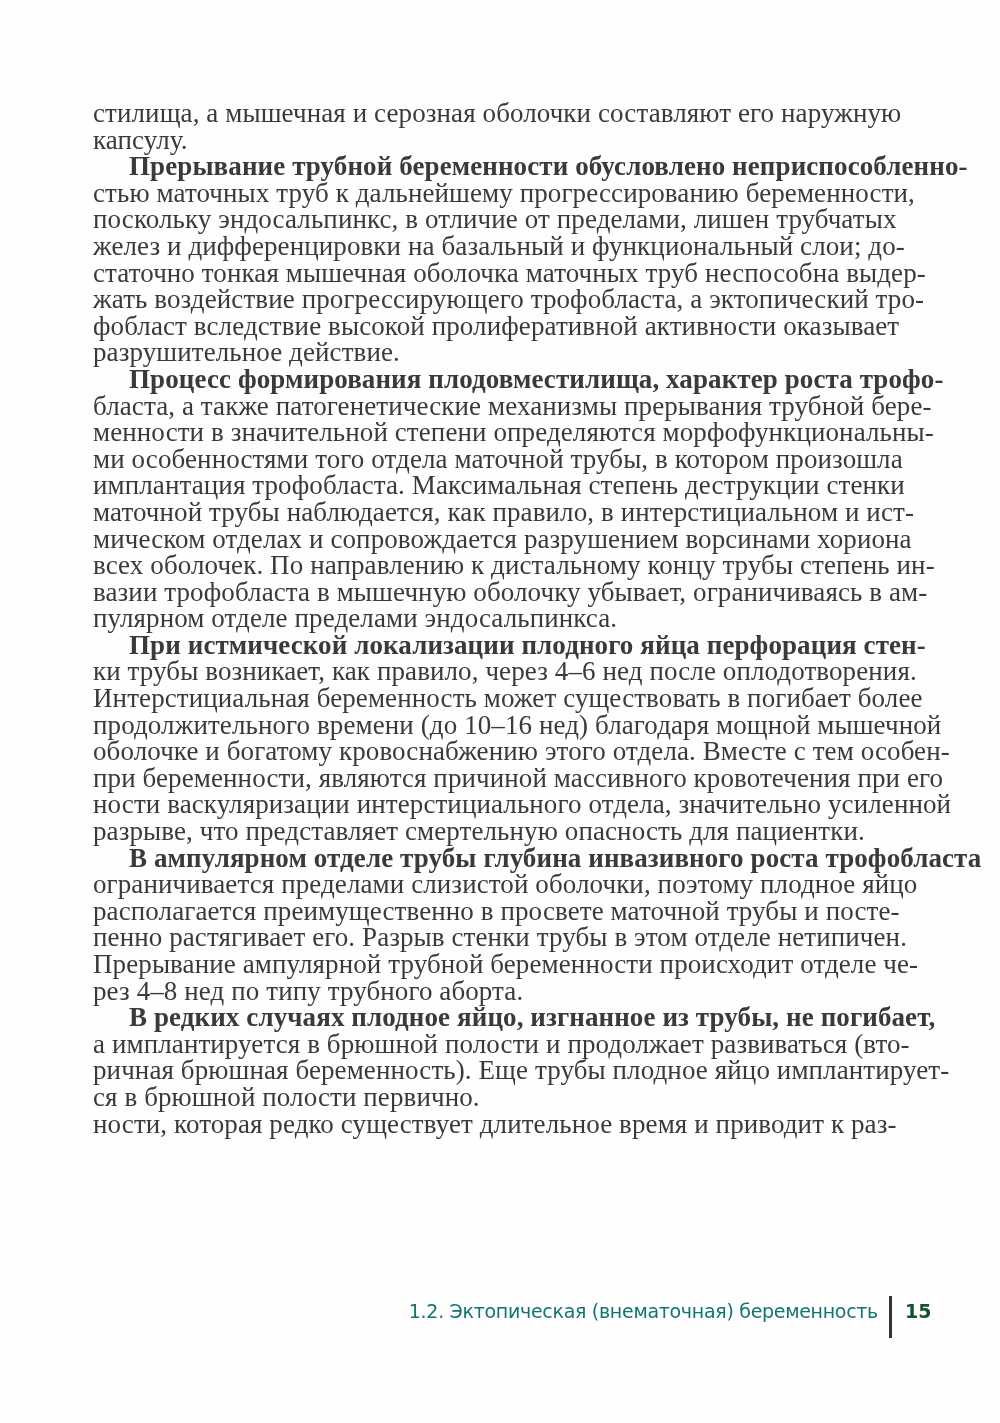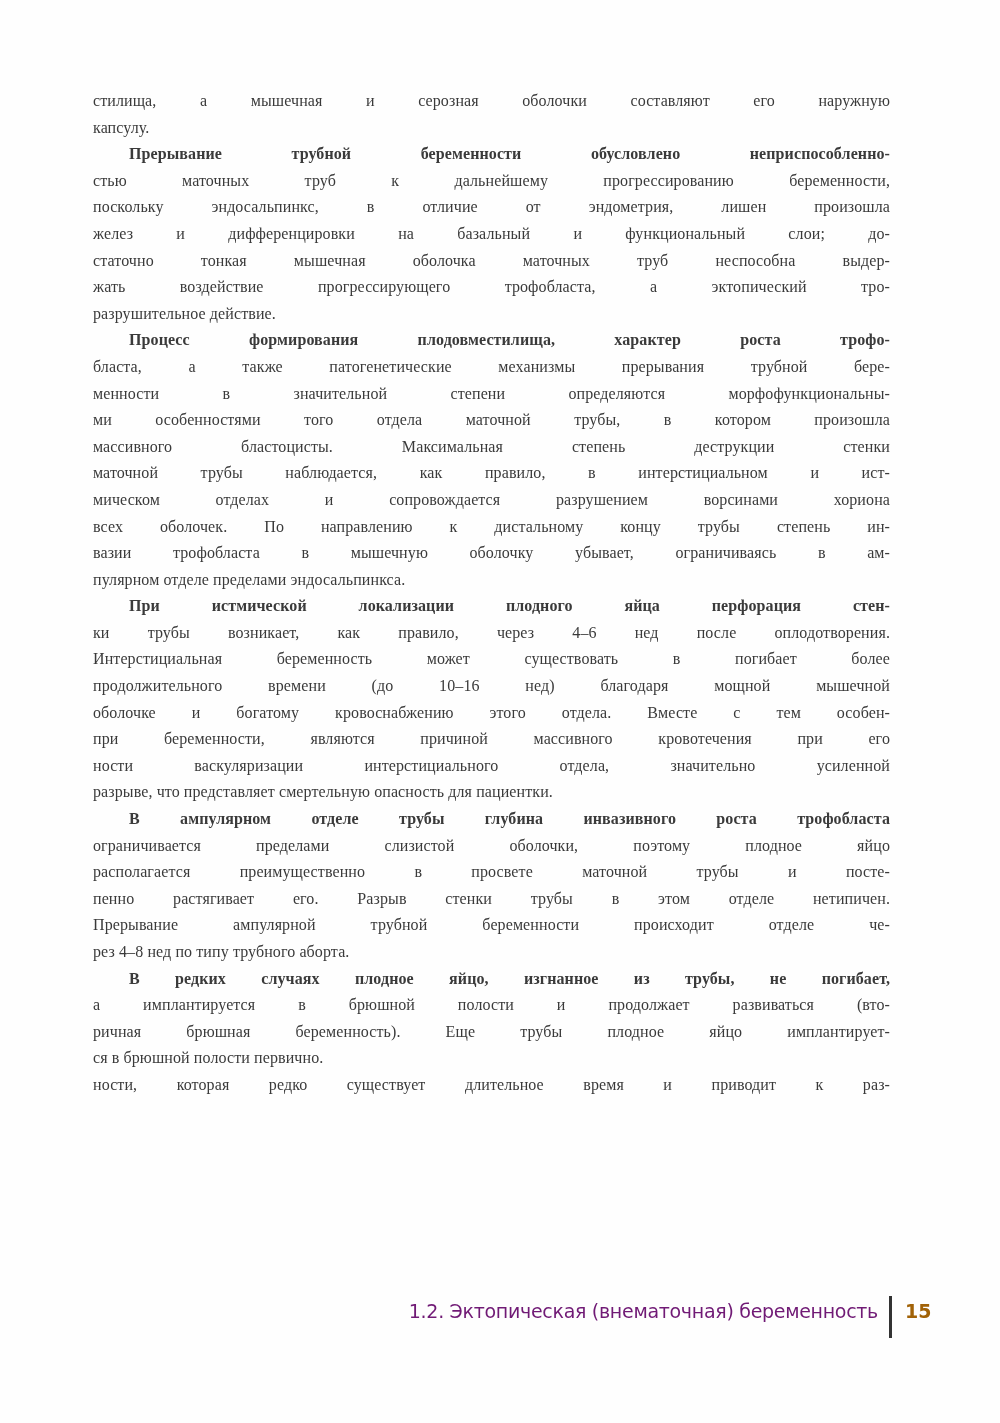--- a/index.html
+++ b/index.html
@@ -2,74 +2,75 @@
 <html><head>
 <meta charset="utf-8">
 <style>
   html, body { margin: 0; padding: 0; background: #ffffff; }
   body { width: 1000px; height: 1423px; position: relative; overflow: hidden; }
   .page {
     position: absolute; left: 0; top: 0; width: 1000px; height: 1423px;
     background: #fefefe;
   }
   .text-block {
-    position: absolute; left: 93px; top: 88px; width: 797px;
+    position: absolute; left: 93px; top: 100px; width: 797px;
     font-family: "Liberation Serif", "DejaVu Serif", serif;
-    font-size: 16px; color: #3a3a3a;
+    font-size: 27px; color: #3a3a3a;
     letter-spacing: 0.1px;
   }
   .para { margin: 0; }
   .line {
     display: block; height: 26.6px; line-height: 26.6px;
     white-space: nowrap; text-align: justify; text-align-last: justify;
     overflow: visible;
   }
   .line.last { text-align-last: left; }
   .line.indent { padding-left: 36px; font-weight: bold; }
   .footer {
     position: absolute; top: 1296px; left: 0; width: 1000px; height: 44px;
   }
   .running-head {
     position: absolute; right: 122px; top: 4px;
     font-family: "DejaVu Sans", "Liberation Sans", sans-serif;
-    font-size: 19px; color: #701a75; letter-spacing: -0.3px;
+    font-size: 19px; color: #0f766e; letter-spacing: -0.3px;
   }
   .rule {
     position: absolute; left: 889px; top: 0; width: 3px; height: 42px; background: #333;
   }
   .page-number {
     position: absolute; left: 905px; top: 4px;
     font-family: "DejaVu Sans", "Liberation Sans", sans-serif;
-    font-size: 19px; font-weight: bold; color: #a16207;
+    font-size: 19px; font-weight: bold; color: #14532d;
   }
 </style>
 </head>
 <body>
 
 <div class="page">
   <div class="text-block" id="body-text">
       <div class="para">
         <span class="line">стилища, а мышечная и серозная оболочки составляют его наружную</span>
         <span class="line last">капсулу.</span>
       </div>
       <div class="para">
         <span class="line indent">Прерывание трубной беременности обусловлено неприспособленно-</span>
         <span class="line">стью маточных труб к дальнейшему прогрессированию беременности,</span>
-        <span class="line">поскольку эндосальпинкс, в отличие от эндометрия, лишен произошла</span>
+        <span class="line">поскольку эндосальпинкс, в отличие от пределами, лишен трубчатых</span>
         <span class="line">желез и дифференцировки на базальный и функциональный слои; до-</span>
         <span class="line">статочно тонкая мышечная оболочка маточных труб неспособна выдер-</span>
         <span class="line">жать воздействие прогрессирующего трофобласта, а эктопический тро-</span>
+        <span class="line">фобласт вследствие высокой пролиферативной активности оказывает</span>
         <span class="line last">разрушительное действие.</span>
       </div>
       <div class="para">
         <span class="line indent">Процесс формирования плодовместилища, характер роста трофо-</span>
         <span class="line">бласта, а также патогенетические механизмы прерывания трубной бере-</span>
         <span class="line">менности в значительной степени определяются морфофункциональны-</span>
         <span class="line">ми особенностями того отдела маточной трубы, в котором произошла</span>
-        <span class="line">массивного бластоцисты. Максимальная степень деструкции стенки</span>
+        <span class="line">имплантация трофобласта. Максимальная степень деструкции стенки</span>
         <span class="line">маточной трубы наблюдается, как правило, в интерстициальном и ист-</span>
         <span class="line">мическом отделах и сопровождается разрушением ворсинами хориона</span>
         <span class="line">всех оболочек. По направлению к дистальному концу трубы степень ин-</span>
         <span class="line">вазии трофобласта в мышечную оболочку убывает, ограничиваясь в ам-</span>
         <span class="line last">пулярном отделе пределами эндосальпинкса.</span>
       </div>
       <div class="para">
         <span class="line indent">При истмической локализации плодного яйца перфорация стен-</span>
         <span class="line">ки трубы возникает, как правило, через 4–6 нед после оплодотворения.</span>
         <span class="line">Интерстициальная беременность может существовать в погибает более</span>

